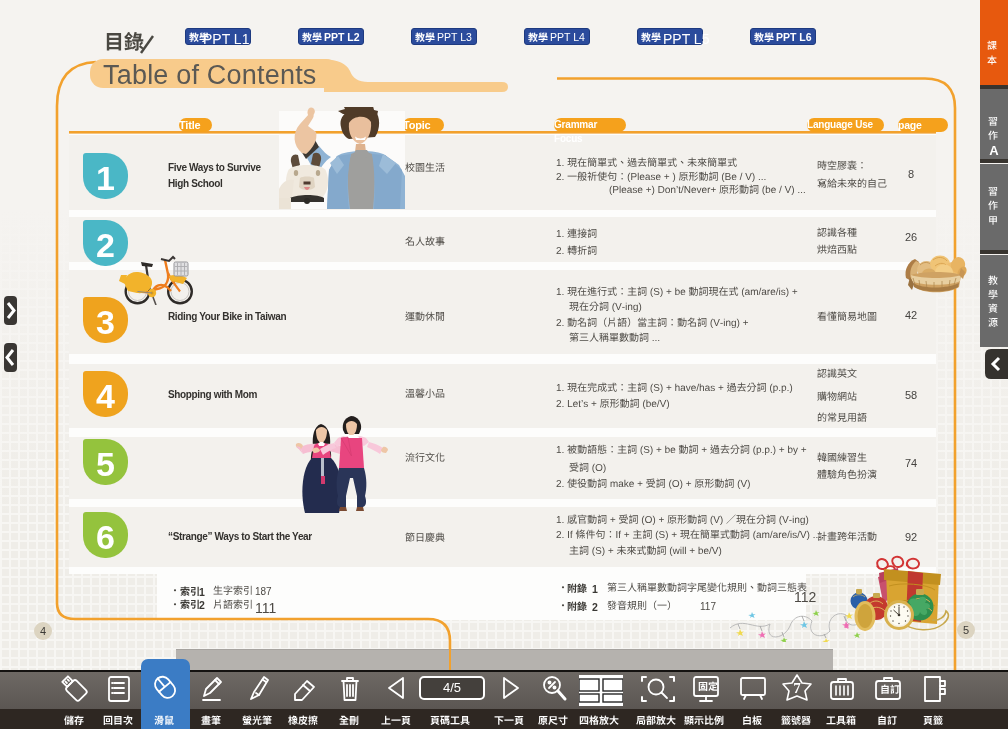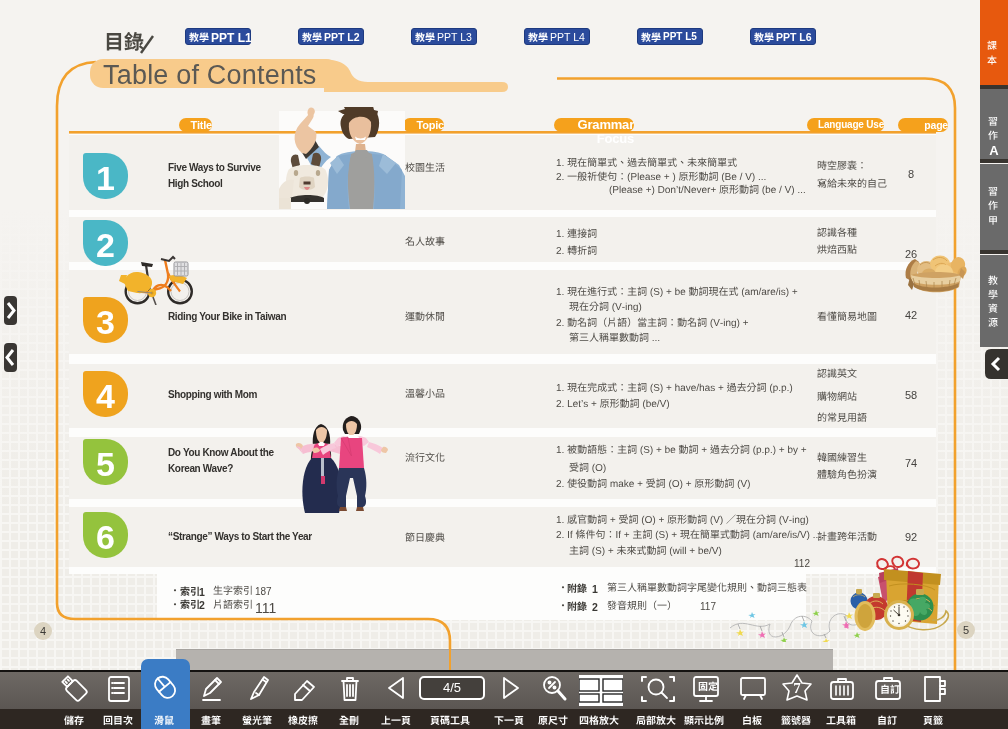--- a/index.html
+++ b/index.html
@@ -5,21 +5,21 @@
 body{font-family:"Liberation Sans",sans-serif;position:relative;background:#f1efeb}
 #page{position:absolute;inset:0;width:1008px;height:729px;overflow:hidden;
 background-color:#efede8;
 background-image:linear-gradient(to right,#f7f6f3 2px,rgba(0,0,0,0) 2px),linear-gradient(to bottom,#f7f6f3 2px,rgba(0,0,0,0) 2px);
 background-size:9px 9px;}
 #wash{position:absolute;left:0;top:0;width:1008px;height:520px;
 background:linear-gradient(180deg,rgba(245,243,240,1) 0%,rgba(245,243,240,1) 40%,rgba(245,243,240,0) 100%);}
 .abs{position:absolute}
 svg.t{position:absolute;overflow:visible;width:2px;height:2px}
 .pill{position:absolute;height:14px;background:#f5a11c;border-radius:7px;color:#fff;
-font-weight:bold;font-size:11px;line-height:14px;text-align:right;font-family:"Liberation Sans",sans-serif}
+font-weight:bold;font-size:11px;line-height:14px;text-align:left;font-family:"Liberation Sans",sans-serif}
 .badge{position:absolute;left:83px;width:45px;height:46px;color:#fff;font-weight:bold;
 font-size:34px;text-align:center;line-height:50px;border-radius:3px 22px 22px 22px}
 .title{position:absolute;left:168px;font-weight:bold;color:#33312e;font-size:10px;letter-spacing:-.35px;line-height:16px;white-space:nowrap}
 .pnum{position:absolute;color:#454340;font-size:11px;width:40px;text-align:center;white-space:nowrap}
 </style></head><body>
 <svg width="0" height="0" style="position:absolute">
     <defs>
       <path id="g0" d="M26.2 -45L72.6 -45L72.6 -33.2L26.2 -33.2ZM26.2 -56.4L26.2 -67.8L72.6 -67.8L72.6 -56.4ZM26.2 -21.8L72.6 -21.8L72.6 -10.1L26.2 -10.1ZM14.1 -79.5L14.1 7.9L26.2 7.9L26.2 1.6L72.6 1.6L72.6 7.9L85.4 7.9L85.4 -79.5Z"></path>
       <path id="g1" d="M4.3 -27.6C5.7 -22.1 7.1 -14.9 7.6 -10.1L15.8 -12.4C15.2 -17 13.6 -24.1 12.1 -29.6ZM33 -30.1C32.4 -25.2 31 -17.9 29.8 -13.2L35.9 -11.5C37.4 -15.8 39 -22.5 40.7 -28.2ZM87.7 -36.9C84.9 -32.8 79.8 -27.2 76.4 -24L82.8 -18C86.6 -21 91.5 -25.8 95.7 -30.2ZM41.3 -31.2C44.7 -27.2 49.1 -21.7 51 -18.3L59.4 -24.7C57.3 -28 52.7 -33.2 49.1 -36.8ZM74 -11.5C79.6 -7.5 87.4 -1.5 91 2.2L97.7 -5.9C93.8 -9.4 85.8 -14.9 80.4 -18.7ZM20.7 -85.4C16.4 -76.2 8.9 -67.4 1.7 -61.7C3.1 -58.8 5.1 -52.3 5.4 -49.9C7 -51.3 8.7 -52.8 10.3 -54.4L10.3 -49.7L17.8 -49.7L17.8 -42.4L4.4 -42.4L4.4 -32.2L17.8 -32.2L17.8 -6.7L2.7 -4.5L5.1 6.3C14.8 4.4 27.5 2 39.6 -0.4L39.3 -5L44 2C49 -1.6 55 -5.9 60.3 -10.1L56.8 -18.8C50.3 -14.6 43.9 -10.3 39.1 -7.6L39 -9.9L27.5 -8.1L27.5 -32.2L39.1 -32.2L39.1 -42.4L27.5 -42.4L27.5 -49.7L34.4 -49.7L34.4 -59.4L37.8 -55.4L44.6 -63.2C41 -67.3 34 -73.8 28.3 -79.2L29.7 -82ZM15.2 -59.7C18.1 -63.1 20.9 -66.9 23.4 -70.8C27.1 -67.1 31 -63.1 34.1 -59.7ZM59.9 -67.5L76.1 -67.5L75 -61.9L58.5 -61.9ZM52.7 -85C50.6 -74.6 47.2 -61.2 44.5 -52.8L73.1 -52.8L72.1 -48.4L40.5 -48.4L40.5 -37.9L62.2 -37.9L62.2 -2.4C62.2 -1.4 61.9 -1.1 60.7 -1.1C59.6 -1.1 56.1 -1.1 52.8 -1.2C54.2 1.7 55.7 6.1 56 9C61.8 9 66.1 8.8 69.2 7.2C72.4 5.5 73.2 2.7 73.2 -2.3L73.2 -37.9L96.5 -37.9L96.5 -48.4L83.4 -48.4C85.4 -57.1 87.4 -67.3 88.7 -75.9L80.6 -77.1L78.7 -76.6L62.1 -76.6L63.8 -83.9Z"></path>
       <path id="g2" d="M61.6 -85C59.8 -72.7 56.6 -60.7 51.9 -51.2L51.9 -59L44.8 -59C49 -65.2 52.8 -71.9 55.8 -79.2L44.8 -82.5C43 -78 40.9 -73.6 38.4 -69.6L38.4 -75.9L29.4 -75.9L29.4 -85L18.3 -85L18.3 -75.9L6.9 -75.9L6.9 -65.8L18.3 -65.8L18.3 -59L3 -59L3 -48.7L20.8 -48.7C15.1 -43.8 8.7 -39.6 1.8 -36.3C4.2 -34.1 8.2 -29.4 9.8 -27.1C13.7 -29.3 17.5 -31.7 21.1 -34.4L31.4 -34.4C28.8 -31.8 25.8 -29.3 23.1 -27.4L23.1 -21.8L2.8 -20.1L4.1 -9.5L23.1 -11.3L23.1 -2.7C23.1 -1.7 22.7 -1.4 21.4 -1.3C20.1 -1.3 15.8 -1.3 11.8 -1.4C13.3 1.5 14.8 5.7 15.3 8.7C21.6 8.7 26.3 8.7 29.9 7C33.4 5.5 34.3 2.7 34.3 -2.5L34.3 -12.4L51.9 -14.2L51.9 -24.4L34.3 -22.8L34.3 -25.3C39.3 -29.2 44.2 -33.9 48.2 -38.3C50.7 -36.2 53.5 -33.6 54.8 -32.1C56.4 -34.2 58 -36.6 59.4 -39.2C61.3 -31.7 63.5 -24.9 66.3 -18.7C61.1 -11.3 54.1 -5.6 44.6 -1.5C46.9 1 50.4 6.6 51.6 9.4C60.3 5 67.3 -0.4 72.8 -7C77.3 -0.5 82.8 4.9 89.7 9C91.5 5.7 95.3 0.9 98 -1.5C90.6 -5.3 84.8 -11.1 80.2 -18.2C85.6 -28.4 89 -40.8 91.1 -55.6L97 -55.6L97 -66.7L70.2 -66.7C71.6 -72 72.8 -77.5 73.8 -83.1ZM31.9 -43.7C33.5 -45.3 35.1 -47 36.7 -48.7L50.6 -48.7C49.2 -46.1 47.6 -43.6 45.9 -41.5L42.4 -44.3L40.2 -43.7ZM29.4 -65.8L36 -65.8C34.4 -63.4 32.7 -61.2 30.9 -59L29.4 -59ZM78.7 -55.6C77.6 -46.8 75.9 -39.1 73.3 -32.3C70.7 -39.4 68.7 -47.3 67.2 -55.6Z"></path>
@@ -273,21 +273,21 @@
       <path d="M0 0 L12 -17" stroke="#4a4842" stroke-width="2.4"></path>
     </svg>
     <div class="abs" style="left:103px;top:60px;width:240px;height:28px;font-size:27px;color:#5b5954;letter-spacing:.2px">Table of Contents</div>
     <div class="abs" style="left:185px;top:28px;width:66px;height:17px;background:#2b4b9c;border-radius:3px;border:1px solid #1e3a80"></div>
     <svg class="t" style="left:189px;top:40.5px">
       <g transform="scale(0.1)" fill="#ffffff">
         <use href="#g2" x="0"></use>
         <use href="#g3" x="100"></use>
       </g>
     </svg>
-    <div class="abs" style="left:211px;top:31px;font-size:12px;font-weight:bold;color:#fff;letter-spacing:0">PPT L1</div>
+    <div class="abs" style="left:203px;top:31px;font-size:14px;font-weight:normal;color:#fff;letter-spacing:0">PPT L1</div>
     <div class="abs" style="left:298px;top:28px;width:66px;height:17px;background:#2b4b9c;border-radius:3px;border:1px solid #1e3a80"></div>
     <svg class="t" style="left:302px;top:40.5px">
       <g transform="scale(0.1)" fill="#ffffff">
         <use href="#g2" x="0"></use>
         <use href="#g3" x="100"></use>
       </g>
     </svg>
     <div class="abs" style="left:324px;top:31px;font-size:10.5px;font-weight:bold;color:#fff;letter-spacing:0">PPT L2</div>
     <div class="abs" style="left:411px;top:28px;width:66px;height:17px;background:#2b4b9c;border-radius:3px;border:1px solid #1e3a80"></div>
     <svg class="t" style="left:415px;top:40.5px">
@@ -305,44 +305,43 @@
       </g>
     </svg>
     <div class="abs" style="left:550px;top:31px;font-size:10.5px;font-weight:normal;color:#fff;letter-spacing:0">PPT L4</div>
     <div class="abs" style="left:637px;top:28px;width:66px;height:17px;background:#2b4b9c;border-radius:3px;border:1px solid #1e3a80"></div>
     <svg class="t" style="left:641px;top:40.5px">
       <g transform="scale(0.1)" fill="#ffffff">
         <use href="#g2" x="0"></use>
         <use href="#g3" x="100"></use>
       </g>
     </svg>
-    <div class="abs" style="left:663px;top:31px;font-size:10px;font-weight:bold;color:#fff;letter-spacing:0">PPT L5</div>
+    <div class="abs" style="left:663px;top:31px;font-size:14px;font-weight:normal;color:#fff;letter-spacing:0">PPT L5</div>
     <div class="abs" style="left:750px;top:28px;width:66px;height:17px;background:#2b4b9c;border-radius:3px;border:1px solid #1e3a80"></div>
     <svg class="t" style="left:754px;top:40.5px">
       <g transform="scale(0.1)" fill="#ffffff">
         <use href="#g2" x="0"></use>
         <use href="#g3" x="100"></use>
       </g>
     </svg>
     <div class="abs" style="left:776px;top:31px;font-size:10.5px;font-weight:bold;color:#fff;letter-spacing:0">PPT L6</div>
     <div class="pill" style="left:179px;top:118px;width:33px;font-size:11px;letter-spacing:-.2px">Title</div>
     <div class="pill" style="left:403px;top:118px;width:41px;font-size:11px;letter-spacing:-.2px">Topic</div>
-    <div class="pill" style="left:554px;top:118px;width:80px;font-size:13px;letter-spacing:-.2px">Grammar Focus</div>
+    <div class="pill" style="left:554px;top:118px;width:72px;font-size:10px;letter-spacing:-.2px">Grammar Focus</div>
     <div class="pill" style="left:807px;top:118px;width:77px;font-size:10px;letter-spacing:-.2px">Language Use</div>
     <div class="pill" style="left:898px;top:118px;width:50px;font-size:10.5px;letter-spacing:-.2px">page</div>
     <div class="badge" style="top:153px;background:#4ab7c6">1</div>
     <div class="badge" style="top:220px;background:#4ab7c6">2</div>
     <div class="badge" style="top:297px;background:#efa31e">3</div>
     <div class="badge" style="top:371px;background:#efa31e">4</div>
     <div class="badge" style="top:439px;background:#94c33d">5</div>
     <div class="badge" style="top:512px;background:#94c33d">6</div>
     <div class="title" style="top:160px">Five Ways to Survive<br>High School</div>
     <div class="title" style="top:309px">Riding Your Bike in Taiwan</div>
     <div class="title" style="top:387px">Shopping with Mom</div>
-    <div class="title" style="top:445px">Do You Know About the<br>Korean Wave?</div>
     <div class="title" style="top:529px">“Strange” Ways to Start the Year</div>
     <svg class="t" style="left:404.5px;top:171.3px">
       <g transform="scale(0.1)" fill="#4c4944">
         <use href="#g4" x="0"></use>
         <use href="#g5" x="100"></use>
         <use href="#g6" x="200"></use>
         <use href="#g7" x="300"></use>
       </g>
     </svg>
     <svg class="t" style="left:404.5px;top:245.3px">
@@ -926,21 +925,21 @@
       <g transform="scale(0.1)" fill="#4c4944">
         <use href="#g152" x="0"></use>
         <use href="#g153" x="100"></use>
         <use href="#g154" x="200"></use>
         <use href="#g155" x="300"></use>
         <use href="#g7" x="400"></use>
         <use href="#g13" x="500"></use>
       </g>
     </svg>
     <div class="pnum" style="left:891px;top:168px">8</div>
-    <div class="pnum" style="left:891px;top:248px">26</div>
+    <div class="pnum" style="left:891px;top:231px">26</div>
     <div class="pnum" style="left:891px;top:308.5px">42</div>
     <div class="pnum" style="left:891px;top:389px">58</div>
     <div class="pnum" style="left:891px;top:456.5px">74</div>
     <div class="pnum" style="left:891px;top:530.5px">92</div>
     <svg class="t" style="left:170px;top:594.4px">
       <g transform="scale(0.1)" fill="#4c4944">
         <use href="#g156" x="0"></use>
       </g>
     </svg>
     <svg class="t" style="left:180px;top:594.6px">
@@ -1009,21 +1008,21 @@
         <use href="#g165" x="1200"></use>
         <use href="#g166" x="1300"></use>
         <use href="#g35" x="1400"></use>
         <use href="#g13" x="1500"></use>
         <use href="#g57" x="1600"></use>
         <use href="#g88" x="1700"></use>
         <use href="#g97" x="1800"></use>
         <use href="#g167" x="1900"></use>
       </g>
     </svg>
-    <div class="abs" style="left:794px;top:558px;font-size:10px;color:#4c4944">112</div>
+    <div class="abs" style="left:794px;top:589px;font-size:14px;color:#4c4944">112</div>
     <svg class="t" style="left:558px;top:609.4px">
       <g transform="scale(0.1)" fill="#4c4944">
         <use href="#g156" x="0"></use>
       </g>
     </svg>
     <svg class="t" style="left:567px;top:609.6px">
       <g transform="scale(0.1)" fill="#3a3834">
         <use href="#g162" x="0"></use>
         <use href="#g1" x="100"></use>
       </g>

